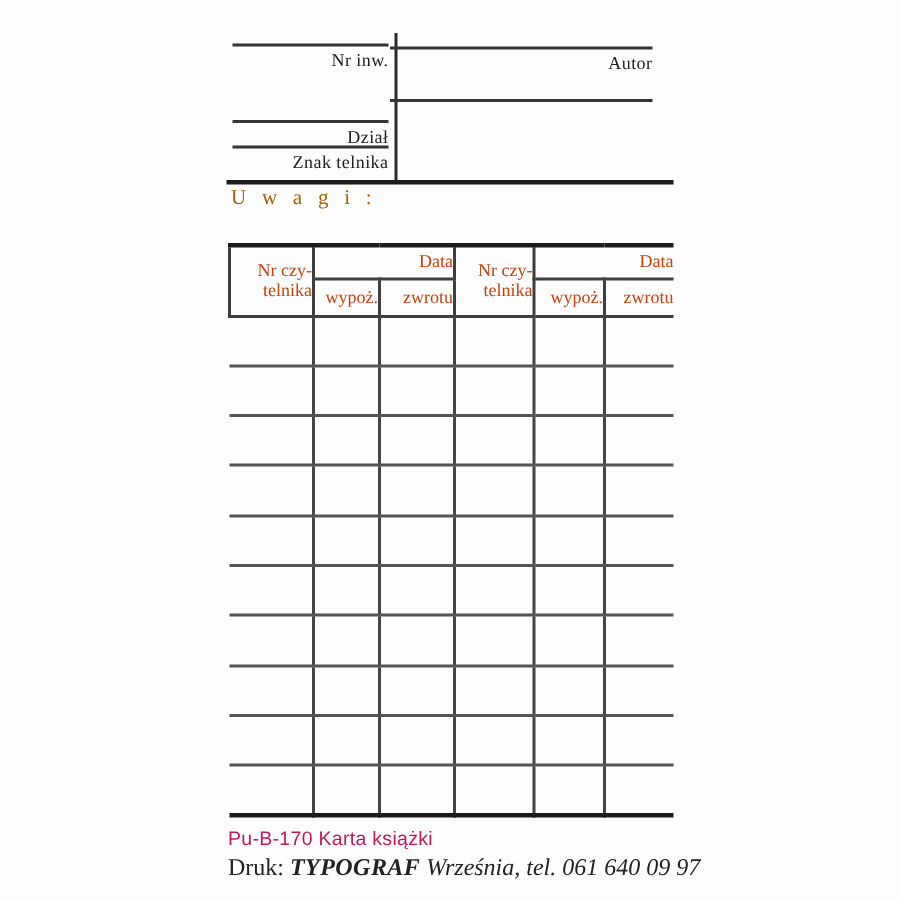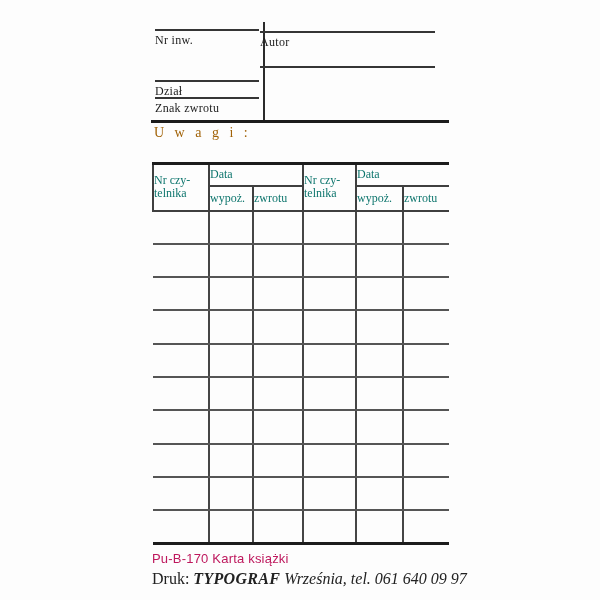--- a/index.html
+++ b/index.html
@@ -6,21 +6,21 @@
   body{
     width:600px;height:600px;
     background:#fdfdfd;
     font-family:"Liberation Serif", serif;
     color:#1c1c1c;
     overflow:hidden;
   }
   .card{position:relative;width:600px;height:600px;}
 
   
-  .field{position:absolute;}
+  .field{position:absolute;text-align:right;}
   .field .wline{border-top:2px solid #353535;width:100%;height:0;}
   .field .flabel{
     font-size:12px;line-height:14px;margin-top:2px;
     letter-spacing:.3px;white-space:nowrap;
   }
   .f-left{left:155px;width:104px;}
   .f-right{left:260px;width:175px;}
   .f-r1l{top:29px;} .f-r2l{top:80px;} .f-r3l{top:97px;}
   .f-r1r{top:31px;} .f-r2r{top:66px;} .f-r3r{top:99px;}
 
@@ -46,22 +46,22 @@
     font-family:"Liberation Serif", serif;
   }
   .loan-table col.w0{width:56px;}
   .loan-table col.w1{width:44px;}
   .loan-table col.w2{width:50px;}
   .loan-table col.w3{width:53px;}
   .loan-table col.w4{width:47px;}
   .loan-table col.w5{width:46px;}
   .loan-table th{
     font-weight:normal;font-size:12px;line-height:13px;
-    text-align:left;vertical-align:middle;padding:1px 0;
-    color:#0f766e;
+    text-align:right;vertical-align:middle;padding:1px 0;
+    color:#c2410c;
   }
   .loan-table tr.hr1{height:22px;}
   .loan-table tr.hr2{height:25px;}
   .loan-table .lb{border-left:2px solid #3f3f3f;}
   .loan-table .rb{border-right:2px solid #3f3f3f;}
   .loan-table .bb{border-bottom:2px solid #3f3f3f;}
   .loan-table tbody td{
     height:31.3px;padding:0;
     border-bottom:2px solid #555555;
   }
@@ -91,21 +91,21 @@
   <div class="field f-left f-r1l">
     <div class="wline"></div>
     <div class="flabel">Nr inw.</div>
   </div>
   <div class="field f-left f-r2l">
     <div class="wline"></div>
     <div class="flabel">Dział</div>
   </div>
   <div class="field f-left f-r3l">
     <div class="wline"></div>
-    <div class="flabel">Znak zwrotu</div>
+    <div class="flabel">Znak telnika</div>
   </div>
 
   <div class="field f-right f-r1r">
     <div class="wline"></div>
     <div class="flabel">Autor</div>
   </div>
   <div class="field f-right f-r2r">
     <div class="wline"></div>
   </div>
 

